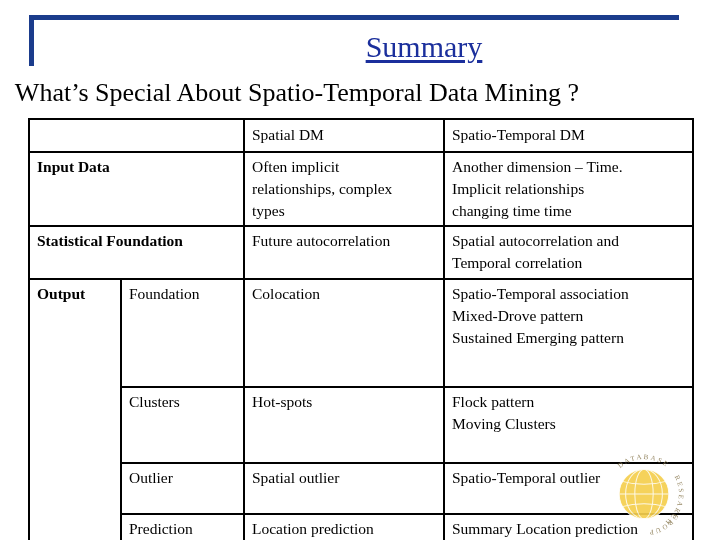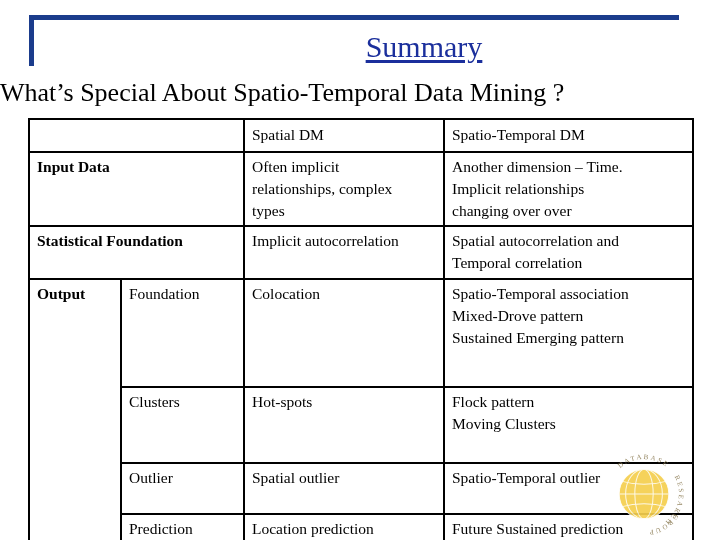--- a/index.html
+++ b/index.html
@@ -56,20 +56,21 @@
     text-decoration: underline;
     text-underline-offset: 3px;
     letter-spacing: 0px;
     margin: 0;
   }
   #page-subtitle {
     position: absolute;
     left: 0;
     top: 78px;
     width: 594px;
+    text-align: center;
     color: #000000;
     font-size: 26px;
     line-height: 30px;
     white-space: nowrap;
   }
 
   
   #summary-table {
     position: absolute;
     left: 28px;
@@ -147,28 +148,28 @@
     <tr style="height:66px;">
       <td class="rowlabel" colspan="2">Input Data</td>
       <td class="cell-lines">
           <span class="cell-line">Often implicit</span>
           <span class="cell-line">relationships, complex</span>
           <span class="cell-line">types</span>
         </td>
       <td class="cell-lines">
           <span class="cell-line">Another dimension – Time.</span>
           <span class="cell-line">Implicit relationships</span>
-          <span class="cell-line">changing over over</span>
+          <span class="cell-line">changing time time</span>
         </td>
     </tr>
 
     <tr style="height:53px;">
       <td class="rowlabel" colspan="2">Statistical Foundation</td>
       <td class="cell-lines">
-          <span class="cell-line">Implicit autocorrelation</span>
+          <span class="cell-line">Future autocorrelation</span>
         </td>
       <td class="cell-lines">
           <span class="cell-line">Spatial autocorrelation and</span>
           <span class="cell-line">Temporal correlation</span>
         </td>
     </tr>
 
     <tr style="height:108px;">
       <td class="rowlabel" rowspan="4">Output</td>
       <td>Foundation</td>
@@ -202,21 +203,21 @@
           <span class="cell-line">Spatio-Temporal outlier</span>
         </td>
     </tr>
 
     <tr style="height:30px;">
       <td>Prediction</td>
       <td class="cell-lines">
           <span class="cell-line">Location prediction</span>
         </td>
       <td class="cell-lines">
-          <span class="cell-line">Future Sustained prediction</span>
+          <span class="cell-line">Summary Location prediction</span>
         </td>
     </tr>
   </tbody>
 </table>
 
 <svg id="watermark" viewBox="0 0 100 100">
   <defs>
     <path id="arc-top" d="M 12,50 A 38,38 0 0 1 88,50"></path>
     <path id="arc-bottom" d="M 90,50 A 40,40 0 0 1 10,50"></path>
   </defs>

